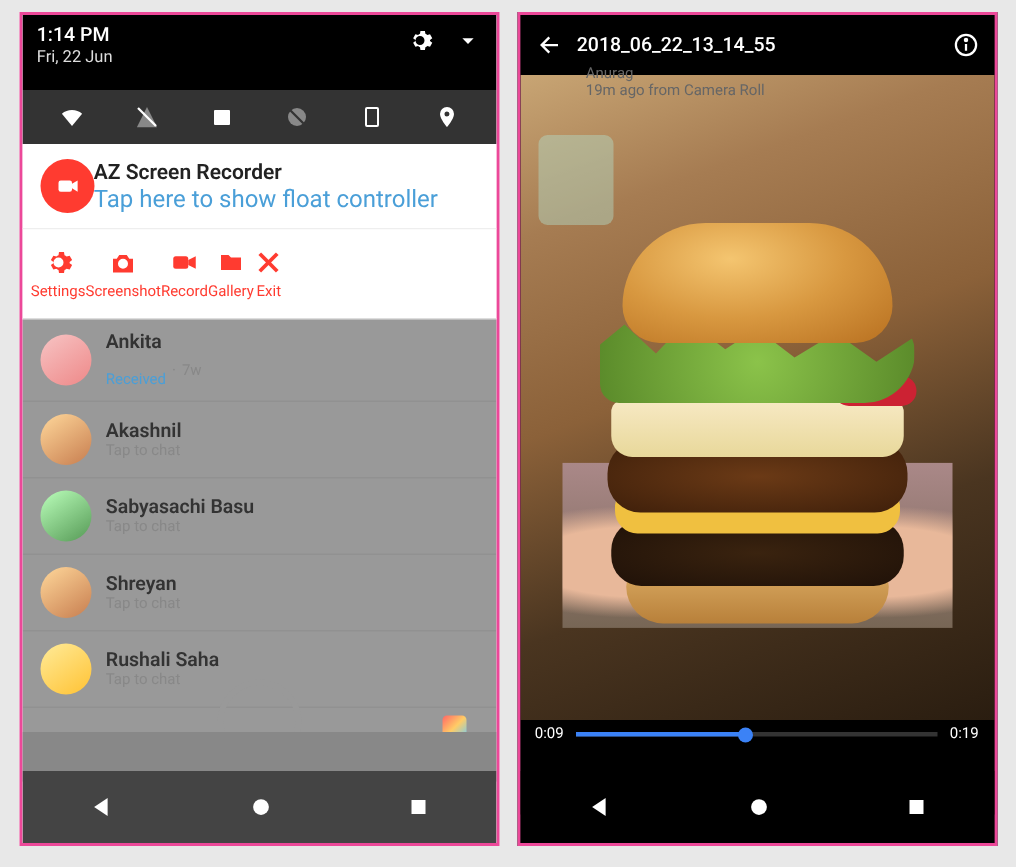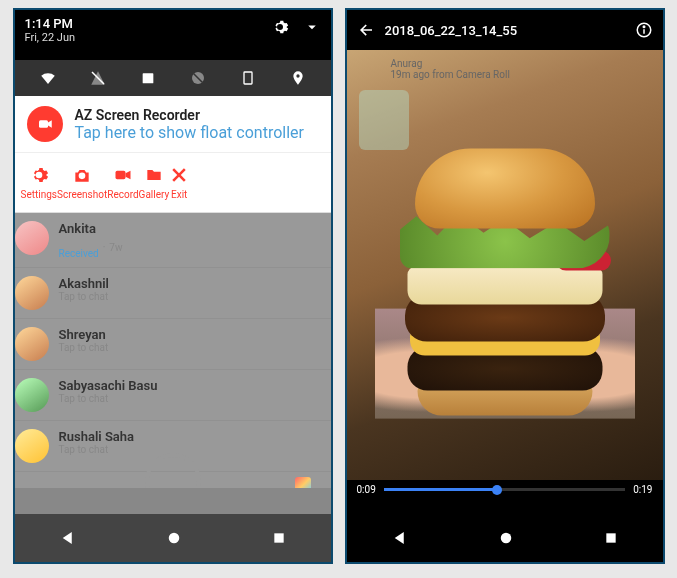--- a/index.html
+++ b/index.html
@@ -1,58 +1,58 @@
 <!DOCTYPE html>
 <html><head>
 <meta charset="utf-8">
 <style>
 * { margin: 0; padding: 0; box-sizing: border-box; font-family: -apple-system, Roboto, Arial, sans-serif; }
 body { background: #e8e8e8; padding: 8px; }
 .container { display: flex; gap: 12px; justify-content: center; }
-.phone { width: 320px; height: 556px; background: #fff; border: 2px solid #0c4a6e; overflow: hidden; position: relative; }
+.phone { width: 320px; height: 556px; background: #fff; border: 2px solid #ec4899; overflow: hidden; position: relative; }
 .phone2 { background: #000; }
 
 
 .status-bar { background: #000; color: #fff; padding: 6px 10px; height: 50px; position: relative; }
 .status-time { font-size: 13px; font-weight: 500; }
 .status-date { font-size: 11px; color: #ddd; }
 .status-ctrl { position: absolute; right: 10px; top: 8px; display: flex; gap: 14px; align-items: center; }
 .qs-row { background: #333; height: 36px; display: flex; align-items: center; justify-content: space-around; padding: 0 8px; }
 .qs-icon { color: #fff; width: 20px; height: 20px; display: flex; align-items: center; justify-content: center; }
 
-.az-card { background: #fff; padding: 10px 12px; display: flex; align-items: center; gap: 12px; border-bottom: 1px solid #eee; }
+.az-card { background: #fff; padding: 10px 12px; display: flex; align-items: center; border-bottom: 1px solid #eee; }
 .az-icon { width: 36px; height: 36px; border-radius: 50%; background: #ff3b30; display: flex; align-items: center; justify-content: center; color: #fff; }
 .az-title { font-size: 14px; font-weight: 600; color: #222; }
 .az-sub { font-size: 16px; color: #4a9fd8; }
 
 .az-actions { background: #fff; display: flex; justify-content: flex-start; padding: 12px 6px; border-bottom: 1px solid #ddd; }
 .az-act { display: flex; flex-direction: column; align-items: center; gap: 4px; color: #ff3b30; font-size: 10px; }
 .az-act-icon { width: 20px; height: 20px; }
 
 .chat-list { background: rgba(0,0,0,0.4); position: relative; height: 308px; overflow: hidden; }
-.chat-item { display: flex; align-items: flex-start; gap: 10px; padding: 8px 0; border-bottom: 1px solid rgba(0,0,0,0.05); }
+.chat-item { display: flex; align-items: center; gap: 10px; padding: 8px 12px; border-bottom: 1px solid rgba(0,0,0,0.05); }
 .avatar { width: 34px; height: 34px; border-radius: 50%; background: linear-gradient(145deg,#ffd89b,#c77d4f); flex-shrink: 0; }
 .avatar.a2 { background: linear-gradient(145deg,#f7c4c4,#e88); }
 .avatar.a3 { background: linear-gradient(145deg,#8cf,#48d); }
 .avatar.a5 { background: linear-gradient(145deg,#bfb,#595); }
 .avatar.a6 { background: linear-gradient(145deg,#ffeb99,#ffc233); }
 .chat-name { font-size: 13px; font-weight: 600; color: #333; }
 .chat-sub { font-size: 10px; color: #888; display: flex; align-items: center; gap: 4px; }
 .chat-sub .blue { color: #4a9fd8; margin-top: 12px; }
 .shutter { position: absolute; bottom: 12px; left: 50%; transform: translateX(-50%); width: 56px; height: 56px; border: 4px solid #999; border-radius: 50%; }
 .chat-indicator { position: absolute; right: 20px; bottom: 28px; width: 16px; height: 16px; background: linear-gradient(135deg,#f66,#fc6,#6cf); border-radius: 3px; }
 
 .nav-bar { background: #444; height: 48px; display: flex; align-items: center; justify-content: space-around; position: absolute; bottom: 0; left: 0; right: 0; }
 .nav-btn { color: #fff; }
 .gray-bar { background:#888; height:26px; position:absolute; bottom:48px; left:0; right:0; }
 
 
 .vp-header { background: #000; color: #fff; height: 40px; display: flex; align-items: center; padding: 0 10px; gap: 10px; }
 .vp-title { font-size: 13px; font-weight: 500; flex: 1; text-align: left; }
-.vp-meta { position: absolute; top: 48px; left: 44px; font-size: 10px; color: #666; z-index: 2; }
+.vp-meta { position: absolute; top: 34px; left: 44px; font-size: 10px; color: #666; z-index: 2; }
 
 .video-area { position: relative; height: 430px; background: linear-gradient(160deg,#c8a574 0%,#a67c52 20%,#8b6139 45%,#4a3520 70%,#2a1d10 100%); overflow: hidden; }
 .burger { position: absolute; top: 50%; left: 50%; transform: translate(-50%,-52%); width: 260px; height: 320px; }
 .bun-top { position: absolute; top: 50px; left: 50%; transform: translateX(-50%); width: 180px; height: 80px; background: radial-gradient(ellipse at 40% 30%,#f4c570,#d89840,#b87020); border-radius: 90px 90px 40px 40px; z-index: 10; }
 .lettuce { position: absolute; top: 115px; left: 50%; transform: translateX(-50%); width: 210px; height: 55px; background: radial-gradient(circle,#8bc34a,#5a8a2a); border-radius: 20px 25px 40px 15px; z-index: 9; clip-path: polygon(0% 30%,8% 5%,18% 40%,28% 0%,40% 35%,50% 10%,62% 45%,75% 15%,88% 50%,100% 20%,100% 100%,0% 100%); }
 .tomato { position: absolute; top: 152px; right: 24px; width: 55px; height: 20px; background: #c23; border-radius: 10px; z-index: 8; }
 .cheese { position: absolute; top: 168px; left: 50%; transform: translateX(-50%); width: 195px; height: 38px; background: linear-gradient(#f7e9c4,#e8d89a); border-radius: 8px 8px 14px 14px; z-index: 7; }
 .patty1 { position: absolute; top: 195px; left: 50%; transform: translateX(-50%); width: 200px; height: 48px; background: radial-gradient(ellipse,#6b3a16,#3e1f0a); border-radius: 22px; z-index: 6; }
 .cheese2 { position: absolute; top: 232px; left: 50%; transform: translateX(-50%); width: 190px; height: 25px; background: #f0c040; border-radius: 6px 6px 15px 15px; z-index: 5; }
 .patty2 { position: absolute; top: 248px; left: 50%; transform: translateX(-50%); width: 195px; height: 44px; background: radial-gradient(ellipse,#3a230f,#1f1108); border-radius: 20px; z-index: 4; }
@@ -187,32 +187,32 @@
     <div class="chat-item">
       <div class="avatar"></div>
       <div>
         <div class="chat-name">Akashnil</div>
         <div class="chat-sub">
               <span>Tap to chat</span>
             </div>
       </div>
     </div>
     <div class="chat-item">
-      <div class="avatar"></div>
-      <div>
-        <div class="chat-name">Shreyan</div>
+      <div class="avatar a5"></div>
+      <div>
+        <div class="chat-name">Sabyasachi Basu</div>
         <div class="chat-sub">
               <span>Tap to chat</span>
             </div>
       </div>
     </div>
     <div class="chat-item">
-      <div class="avatar a5"></div>
-      <div>
-        <div class="chat-name">Sabyasachi Basu</div>
+      <div class="avatar"></div>
+      <div>
+        <div class="chat-name">Shreyan</div>
         <div class="chat-sub">
               <span>Tap to chat</span>
             </div>
       </div>
     </div>
     <div class="chat-item">
       <div class="avatar a6"></div>
       <div>
         <div class="chat-name">Rushali Saha</div>
         <div class="chat-sub">

